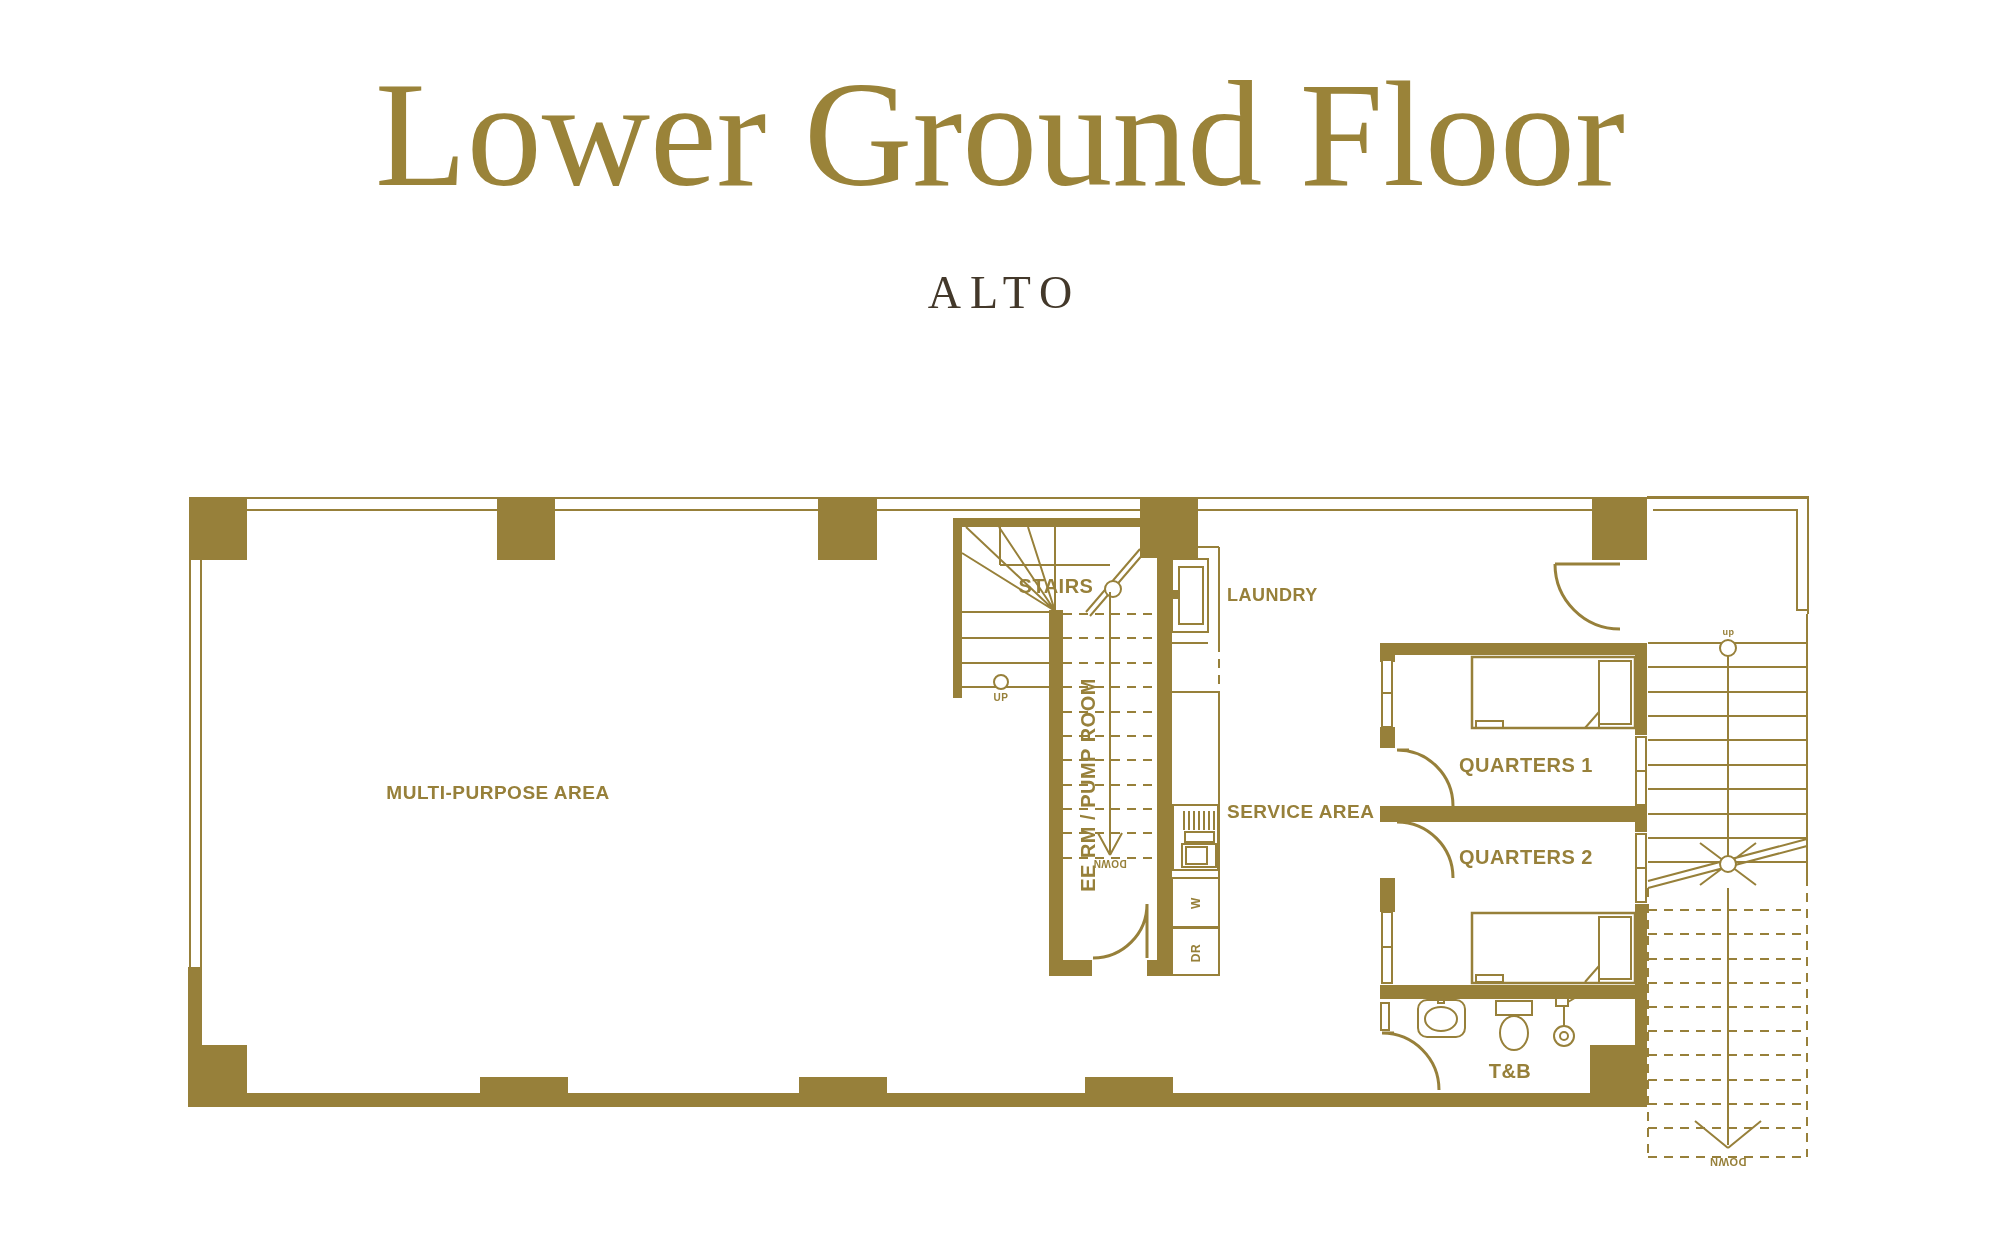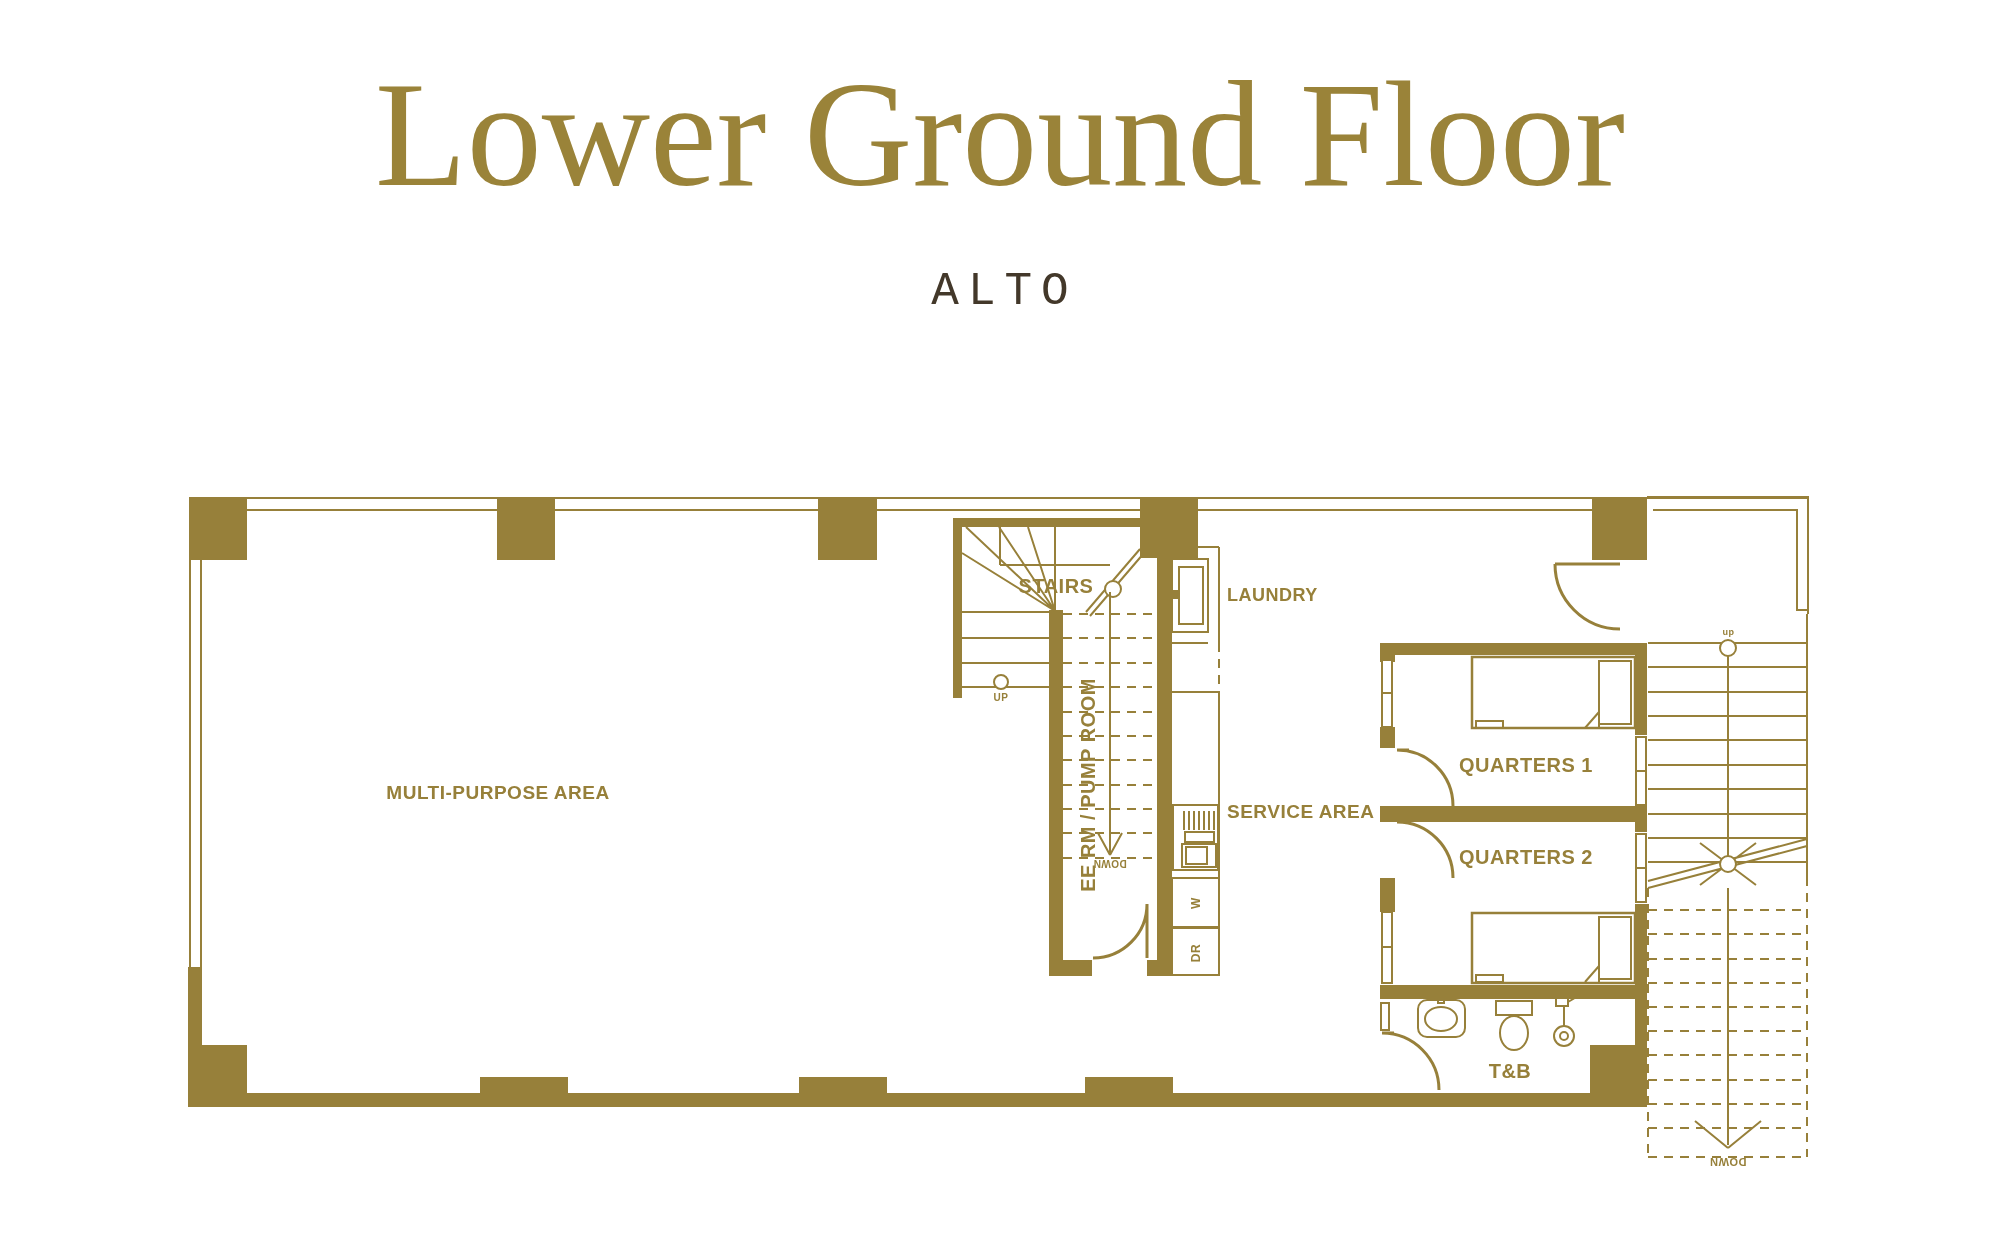--- a/index.html
+++ b/index.html
@@ -2,21 +2,21 @@
 <html><head>
 <meta charset="utf-8">
 <style>
   html,body{margin:0;padding:0;background:#ffffff;}
   .page{position:relative;width:2000px;height:1218px;background:#fff;overflow:hidden;
         font-family:"Liberation Sans",sans-serif;}
   .title{position:absolute;top:52px;left:0;width:2000px;text-align:center;
          font-family:"Liberation Serif",serif;font-weight:400;
          font-size:150px;line-height:1.1;color:#9A8339;letter-spacing:0px;margin:0;}
   .subtitle{position:absolute;top:266px;left:0;width:2000px;text-align:center;
-         font-family:Liberation Mono, monospace;font-weight:400;
+         font-family:Liberation Serif, serif;font-weight:400;
          font-size:46px;color:#43382A;letter-spacing:9px;text-indent:9px;margin:0;}
   svg{position:absolute;top:0;left:0;}
   svg text{font-family:"Liberation Sans",sans-serif;font-weight:bold;fill:#97803A;letter-spacing:.5px;}
   .w2{stroke:#97803A;stroke-width:2;fill:none;}
   .w25{stroke:#97803A;stroke-width:2.5;fill:none;}
   .w3{stroke:#97803A;stroke-width:3;fill:none;}
   .dash{stroke:#97803A;stroke-width:2;fill:none;stroke-dasharray:9 7;}
   .solid{fill:#97803A;stroke:none;}
   .wfill{fill:#ffffff;}
 </style>

